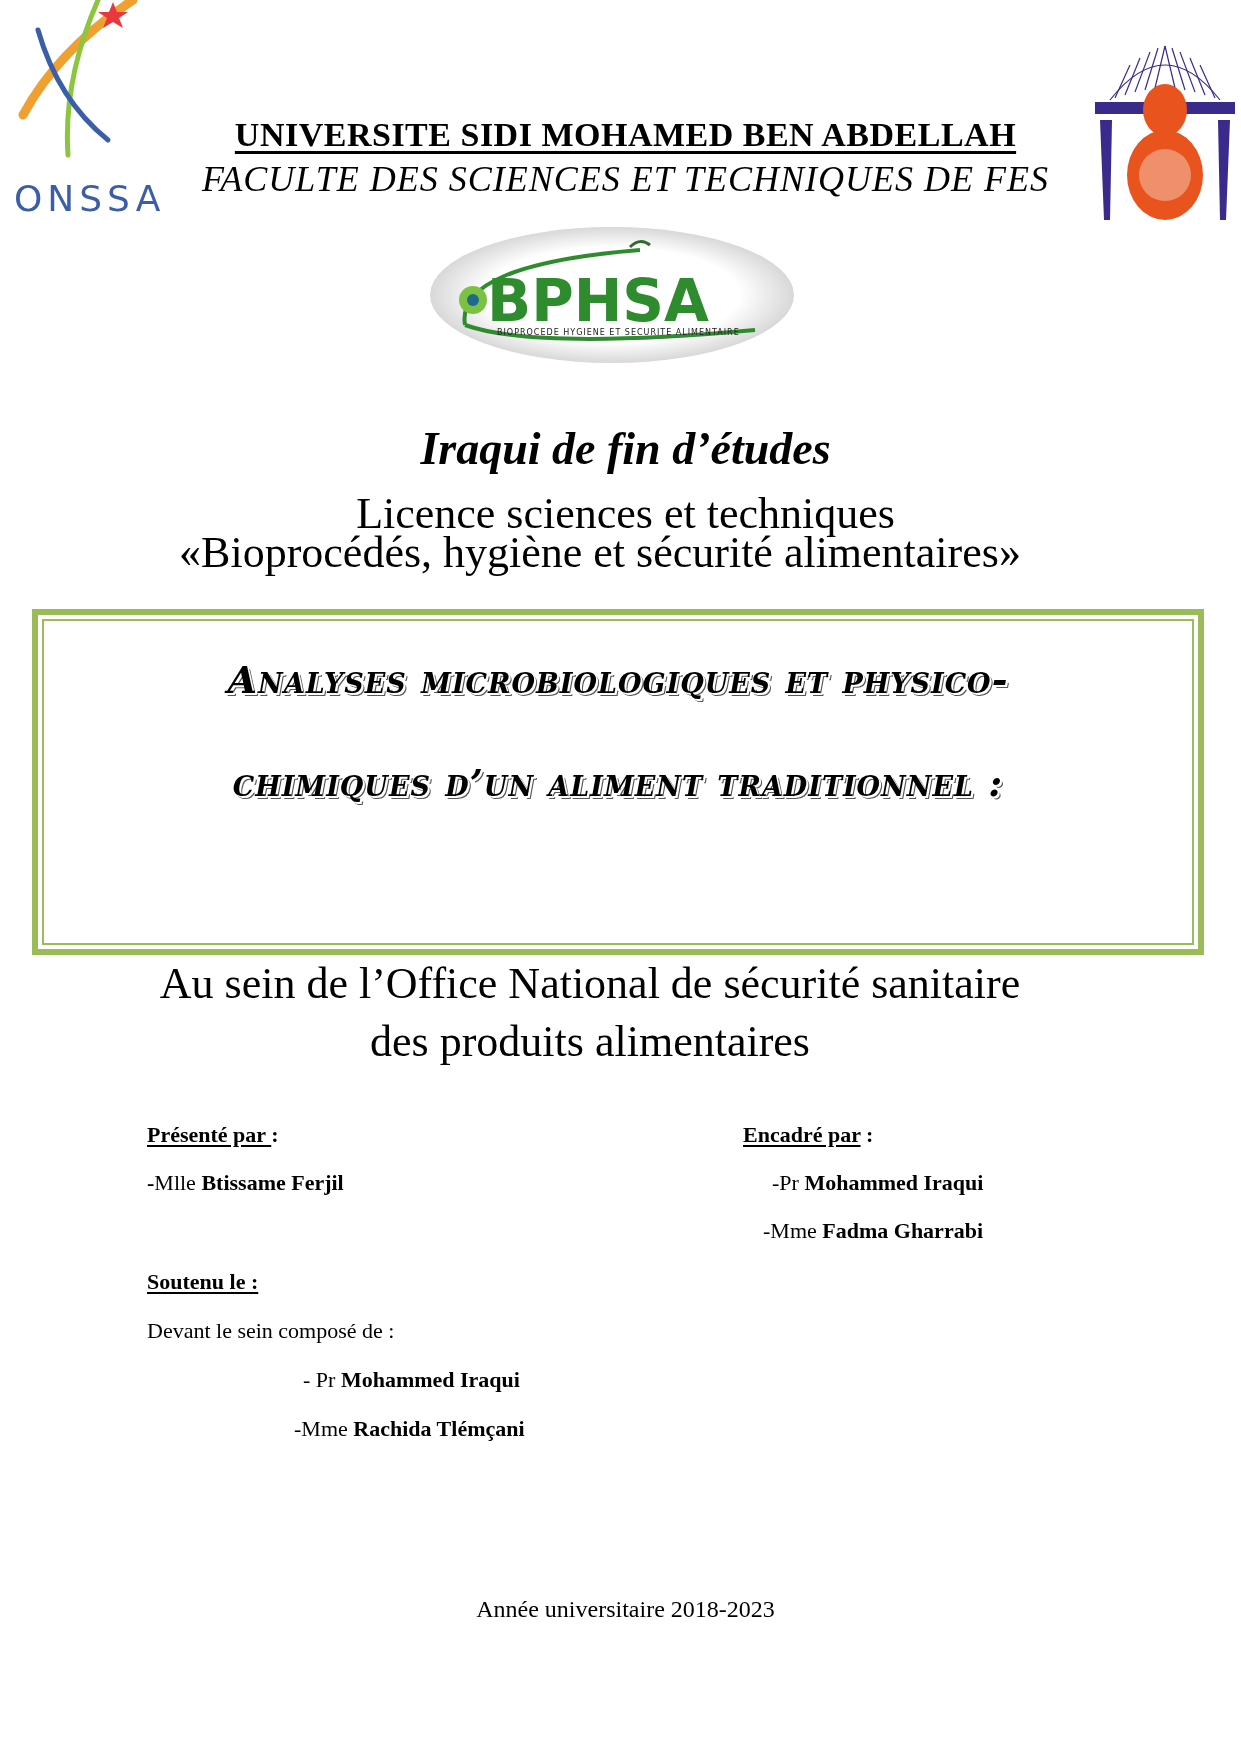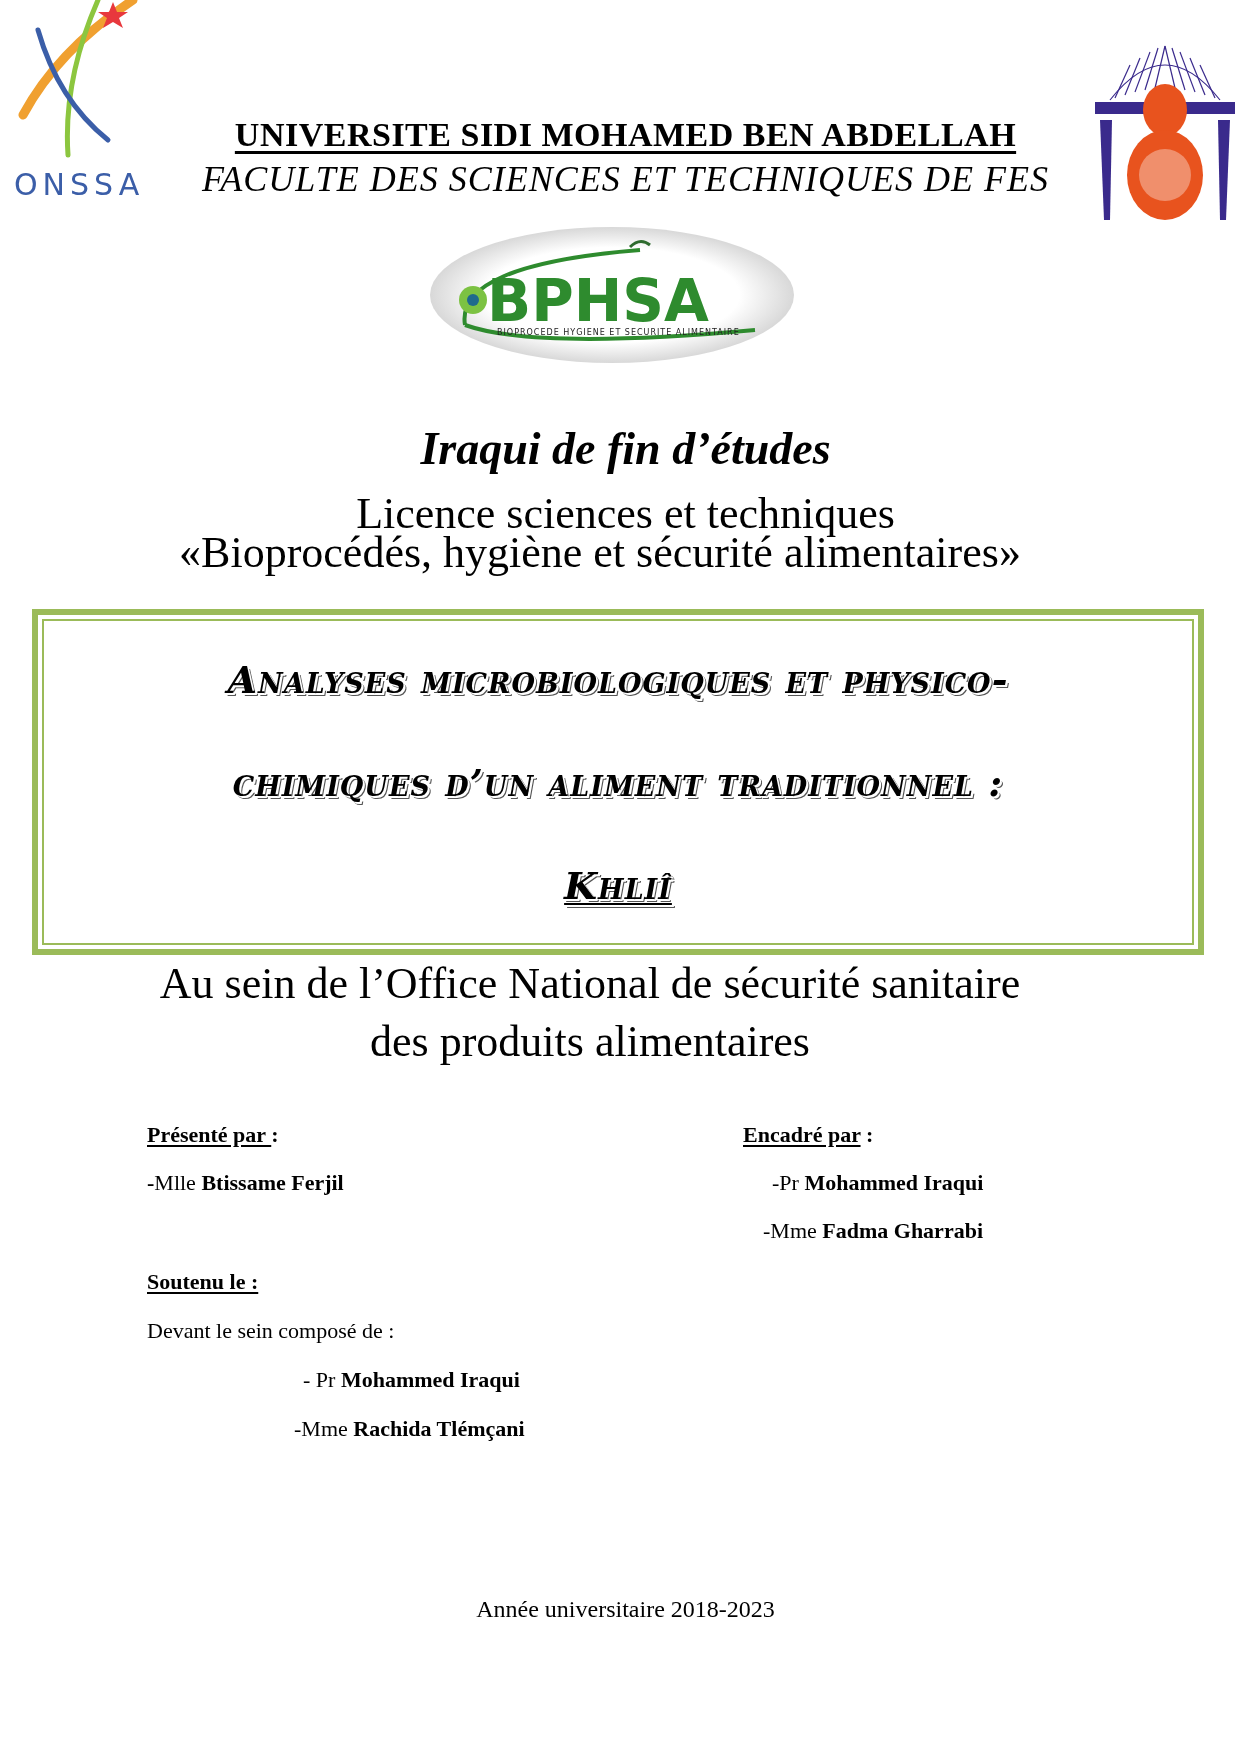--- a/index.html
+++ b/index.html
@@ -3,22 +3,22 @@
 <meta charset="utf-8">
 <style>
   html, body { margin: 0; padding: 0; background: #ffffff; }
   body { width: 1241px; height: 1754px; position: relative; overflow: hidden;
          font-family: "Liberation Serif", "DejaVu Serif", serif; color: #000; }
   .abs { position: absolute; }
   .center { text-align: center; left: 5px; width: 100%; margin-top: 28px; }
 
   
   #onssa-logo { left: 8px; top: 0px; width: 170px; height: 225px; }
-  #onssa-logo .word { position: absolute; left: 6px; top: 167px; font-family: "DejaVu Sans", sans-serif;
-     font-size: 30px; letter-spacing: 5px; color: #3b5ea8; font-weight: normal; }
+  #onssa-logo .word { position: absolute; left: 6px; top: 178px; font-family: "DejaVu Sans", sans-serif;
+     font-size: 36px; letter-spacing: 5px; color: #3b5ea8; font-weight: normal; }
   #usmba-logo { left: 1090px; top: 40px; width: 150px; height: 190px; }
   #bphsa-logo { left: 425px; top: 225px; width: 375px; height: 145px; }
 
   
   #uni-title { top: 88px; font-size: 34px; font-weight: bold; letter-spacing: 0.5px; }
   #uni-title span { text-decoration: underline; text-decoration-thickness: 3px; text-underline-offset: 5px; }
   #fac-title { top: 130px; font-size: 36px; font-style: italic; letter-spacing: 1px; }
 
   
   #proj-title { top: 394px; font-size: 46px; font-style: italic; font-weight: bold; }
@@ -121,21 +121,20 @@
 <div id="fac-title" class="abs center">FACULTE DES SCIENCES ET TECHNIQUES DE FES</div>
 
 <div id="proj-title" class="abs center">Iraqui de fin d’études</div>
 <div id="licence" class="abs center">Licence sciences et techniques</div>
 <div id="specialty" class="abs">«Bioprocédés, hygiène et sécurité alimentaires»</div>
 
 <div id="frame" class="abs">
   <div id="frame-inner"></div>
   <div id="title-l1" class="main-title">Analyses microbiologiques et physico-</div>
   <div id="title-l2" class="main-title">chimiques d’un aliment traditionnel :</div>
-  <div id="title-l3" class="main-title">Khliî</div>
 </div>
 
 <div id="office-l1" class="abs">Au sein de l’Office National de sécurité sanitaire</div>
 <div id="office-l2" class="abs">des produits alimentaires</div>
 
 <div id="presente-label" class="abs info">
   <span class="lbl">Présenté par </span><span class="b">:</span>
 </div>
 <div id="student" class="abs info">
   <span class="b" style="font-weight:bold">-</span><span>Mlle </span><span class="b">Btissame Ferjil</span>

